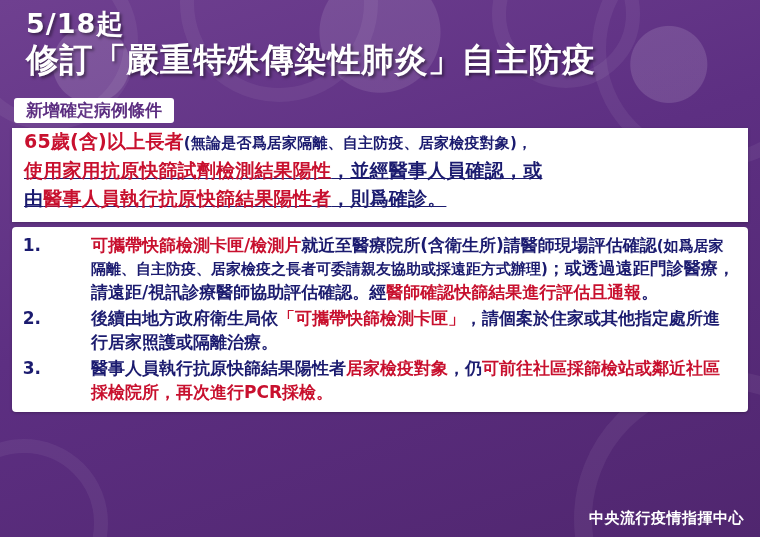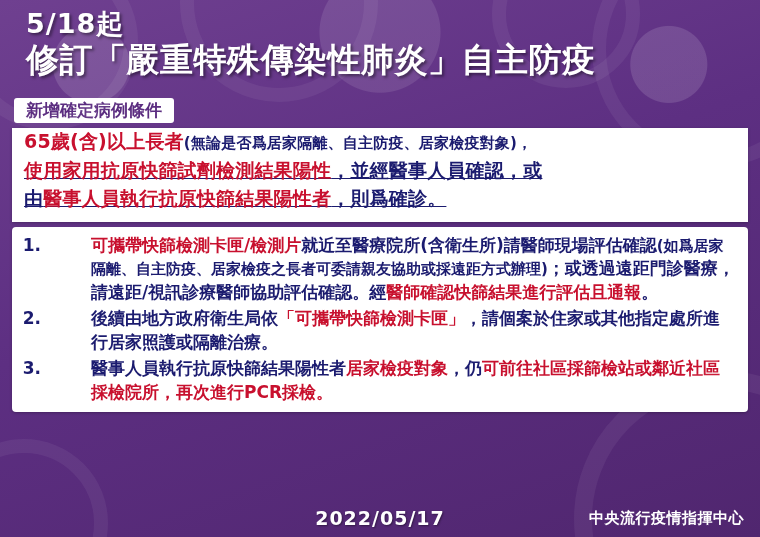--- a/index.html
+++ b/index.html
@@ -210,16 +210,15 @@
 
     <div class="li">
       <div class="num">3.</div>
       <div class="txt">
         <span>醫事人員執行抗原快篩結果陽性者</span><span class="hl-red">居家檢疫對象</span><span>，仍</span><span class="hl-red">可前往社區採篩檢站或鄰近社區採檢院所，再次進行PCR採檢。</span>
       </div>
     </div>
   </div>
 
   <div class="footer">
-    <div class="date">2022/05/17</div>
     <div class="org">中央流行疫情指揮中心</div>
   </div>
 </div>
 
 </body></html>

